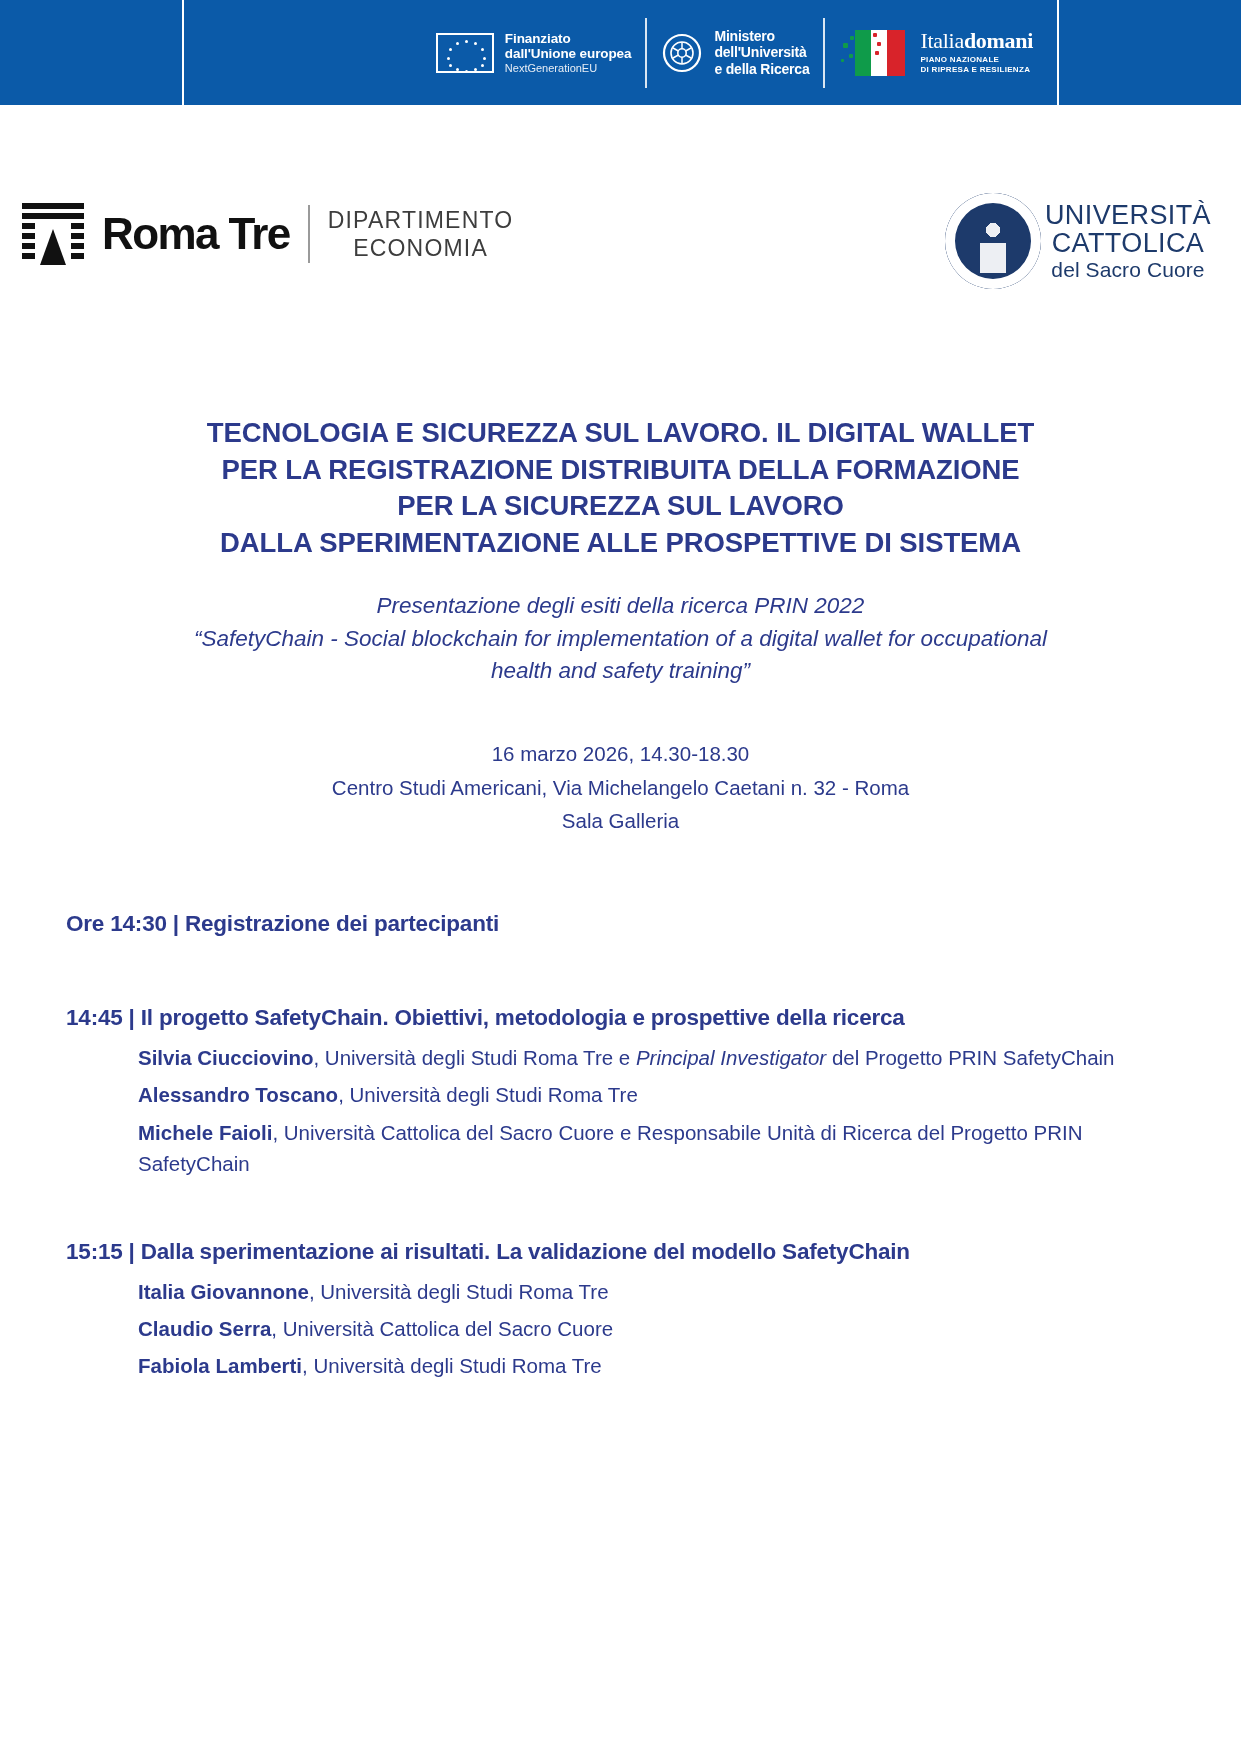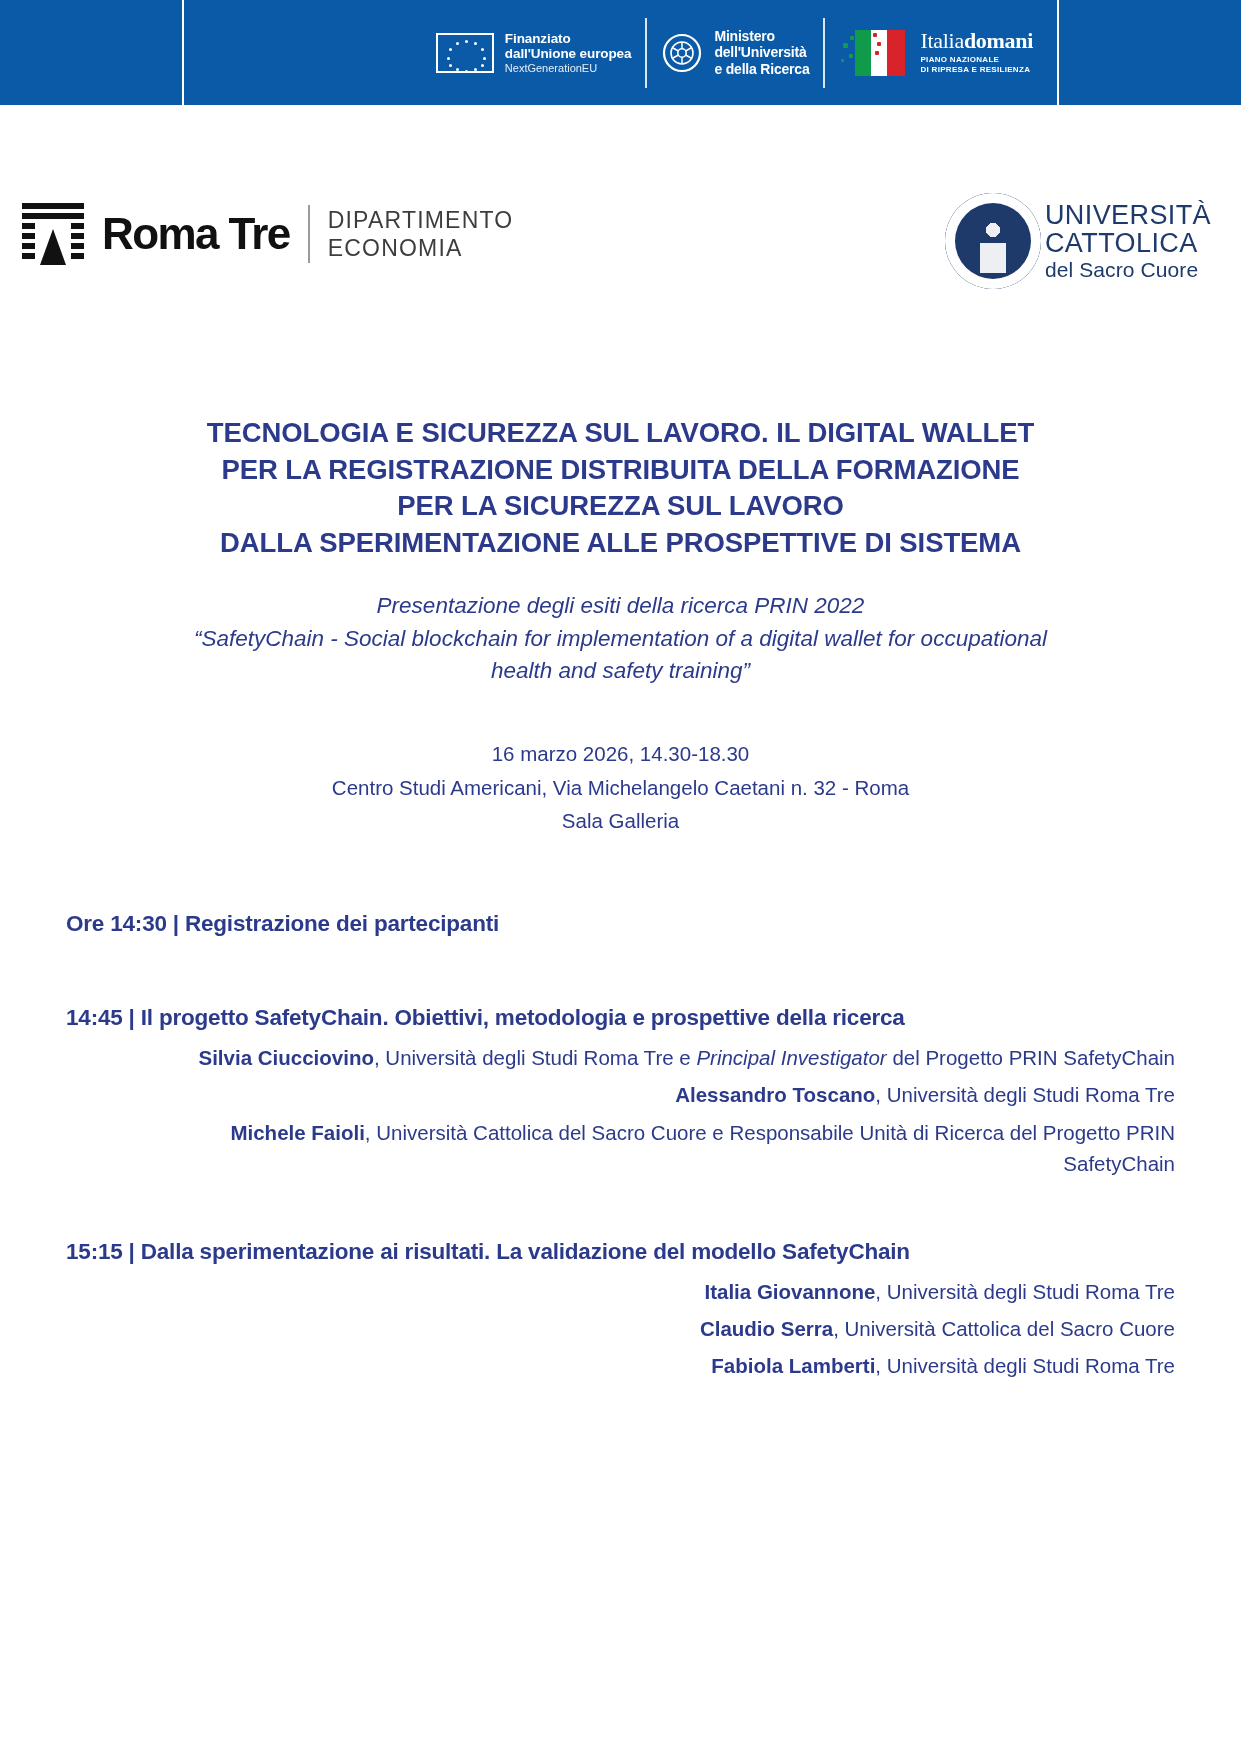--- a/index.html
+++ b/index.html
@@ -94,21 +94,21 @@
   .ital-text .brand b { font-weight: bold; }
   .ital-text .sub {
     font-size: 8px; color: #ffffff; line-height: 1.2;
     letter-spacing: 0.3px; margin-top: 3px; font-weight: bold;
   }
 
   
   .logo-row {
     position: absolute;
     top: 185px; left: 0; width: 1241px; height: 110px;
-    display: flex; align-items: center;
+    display: flex; align-items: center; text-align: center;
   }
   .romatre-logo {
     position: absolute; left: 22px; top: 18px;
     display: flex; align-items: center; gap: 18px;
   }
   .rt-mark {
     width: 62px; height: 62px; position: relative; flex: 0 0 62px;
   }
   .rt-bar { position: absolute; background: #111111; }
   .rt-tri {
@@ -195,21 +195,20 @@
     color: #2c3a8c;
     line-height: 1.35;
     letter-spacing: -0.2px;
   }
   .speakers { padding-left: 72px; margin-top: 8px; }
   .speaker {
     font-size: 20.5px;
     color: #2c3a8c;
     line-height: 1.53;
     margin-bottom: 6px;
-    text-align: right;
   }
   .speaker b { font-weight: bold; }
   .speaker i { font-style: italic; }
   .gap-lg { height: 64px; }
   .gap-md { height: 52px; }
 </style>
 </head>
 <body>
 
 <div class="pnrr-banner">

